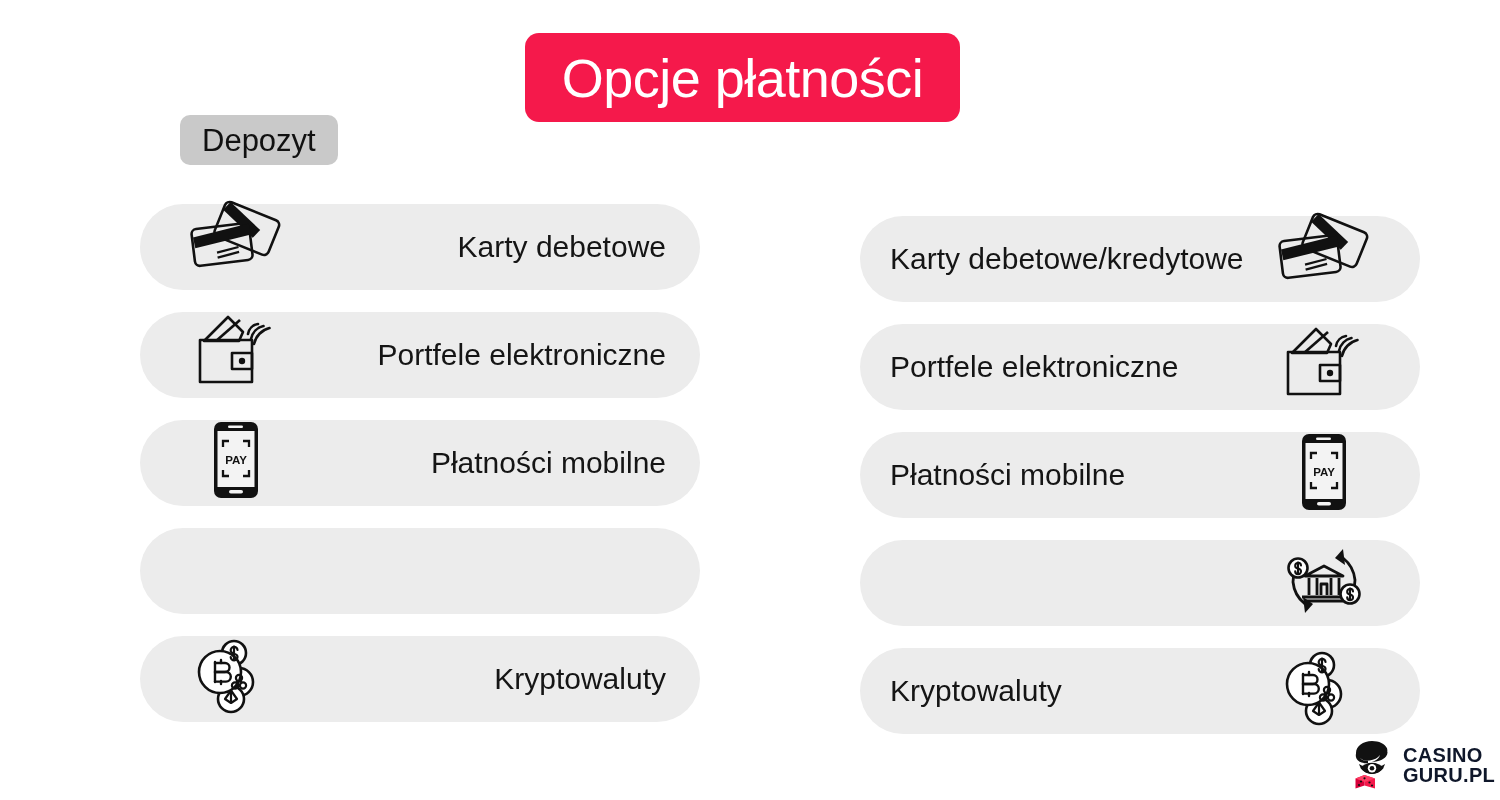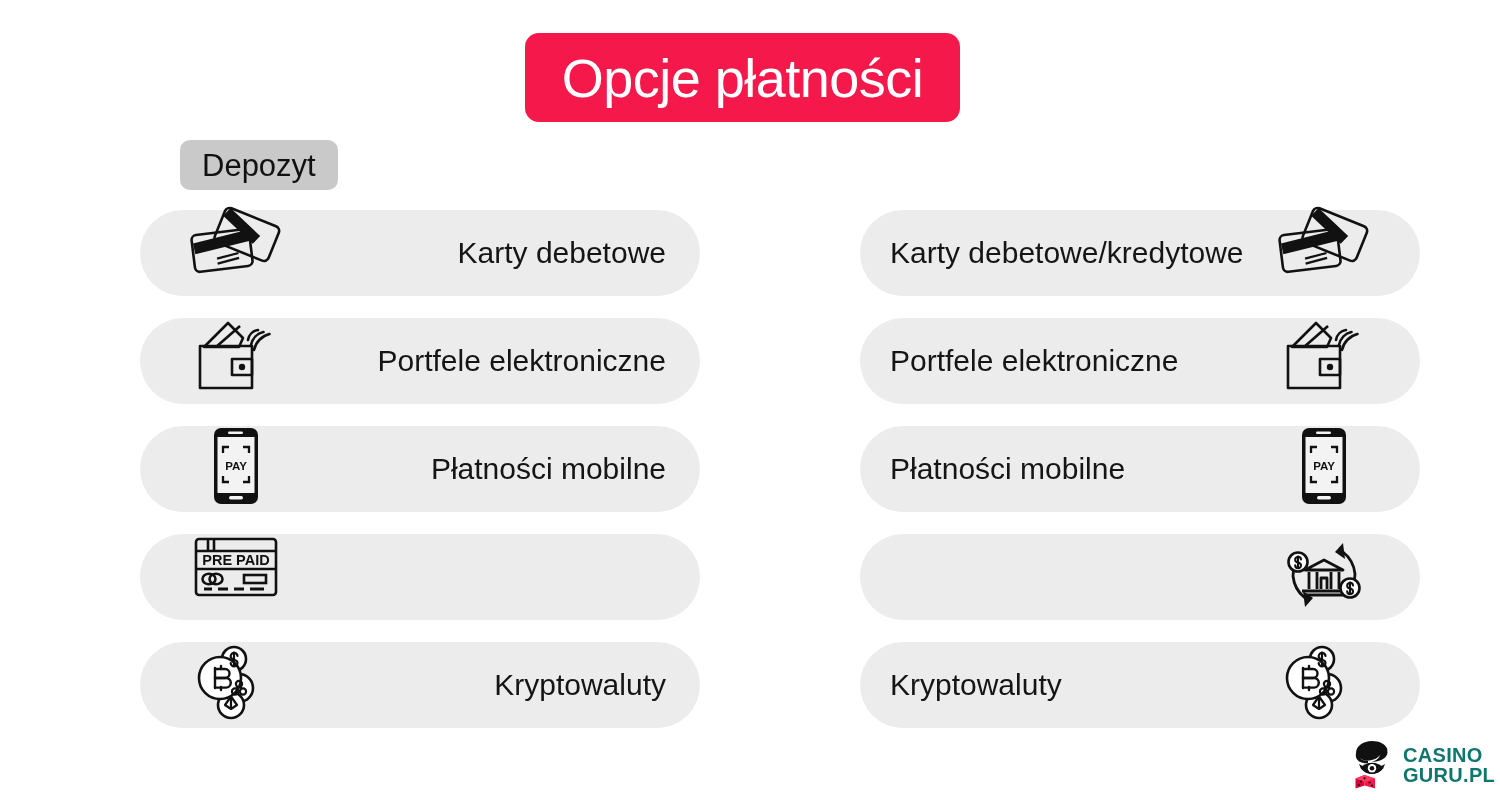--- a/index.html
+++ b/index.html
@@ -38,49 +38,49 @@
     font-size: 54px;
     font-weight: 400;
     letter-spacing: -0.5px;
     line-height: 1;
     white-space: nowrap;
   }
 
   
   .col-header {
     position: absolute;
-    top: 140px;
+    top: 115px;
     height: 50px;
     background: #c9c9c9;
     border-radius: 10px;
     display: flex;
     align-items: center;
     justify-content: center;
     padding: 0 22px;
   }
   .col-header span {
     font-size: 31px;
     color: #111111;
     line-height: 1;
     white-space: nowrap;
   }
   .col-header.left  { left: 180px; }
   .col-header.right { left: 1142px; }
 
   
   .column {
     position: absolute;
-    top: 210px;
+    top: 204px;
     width: 560px;
     display: flex;
     flex-direction: column;
     gap: 22px;
   }
   .column.left  { left: 140px; }
-  .column.right { left: 860px; }
+  .column.right { left: 860px; margin-top: 12px; }
 
   .row {
     position: relative;
     height: 86px;
     background: #ececec;
     border-radius: 43px;
     display: flex;
     align-items: center;
   }
   .column.left .row  { flex-direction: row; }
@@ -126,21 +126,21 @@
   .logo-mark { width: 44px; height: 50px; flex: 0 0 auto; }
   .logo-mark svg { display: block; }
   .logo-text {
     display: flex;
     flex-direction: column;
     line-height: 1.02;
   }
   .logo-text span {
     font-size: 20px;
     font-weight: bold;
-    color: #0f766e;
+    color: #0f172a;
     letter-spacing: 0.3px;
   }
 </style>
 </head>
 <body>
 
 <div class="infographic">
 
   <div class="title-badge">
     <span>Opcje płatności</span>
@@ -203,39 +203,20 @@
             <path d="M15 50 L15 56 L21 56"></path>
             <path d="M41 50 L41 56 L35 56"></path>
           </g>
           <text x="28" y="44" font-family="'Liberation Sans',sans-serif" font-size="11.5" font-weight="bold" fill="#111" text-anchor="middle">PAY</text>
         </svg>
       </span>
       <span class="row-label">Płatności mobilne</span>
     </div>
 
     <div class="row">
-      <span class="row-icon">
-        <svg width="88" height="66" viewBox="0 0 88 66">
-          <g fill="none" stroke="#111" stroke-width="2.6">
-            <rect x="4" y="5" width="80" height="56" rx="3"></rect>
-            <path d="M4 17 L84 17"></path>
-            <path d="M4 35 L84 35"></path>
-            <path d="M16 5 L16 17"></path>
-            <path d="M22 5 L22 17"></path>
-            <ellipse cx="17" cy="45" rx="6.5" ry="5.2"></ellipse>
-            <ellipse cx="24" cy="45" rx="6.5" ry="5.2"></ellipse>
-            <rect x="52" y="41" width="22" height="8"></rect>
-            <path d="M12 55 L20 55" stroke-width="3"></path>
-            <path d="M26 55 L36 55" stroke-width="3"></path>
-            <path d="M42 55 L52 55" stroke-width="3"></path>
-            <path d="M58 55 L72 55" stroke-width="3"></path>
-          </g>
-          <text x="44" y="31" font-family="'Liberation Sans',sans-serif" font-size="14.5" font-weight="bold" fill="#111" text-anchor="middle">PRE PAID</text>
-        </svg>
-      </span>
     </div>
 
     <div class="row">
       <span class="row-icon">
         <svg width="80" height="82" viewBox="0 0 80 82">
           <g fill="#fff" stroke="#111" stroke-width="2.6">
             <circle cx="43" cy="46" r="14"></circle>
             <circle cx="35" cy="63" r="13"></circle>
             <circle cx="38" cy="17" r="12"></circle>
             <circle cx="24" cy="36" r="21"></circle>

